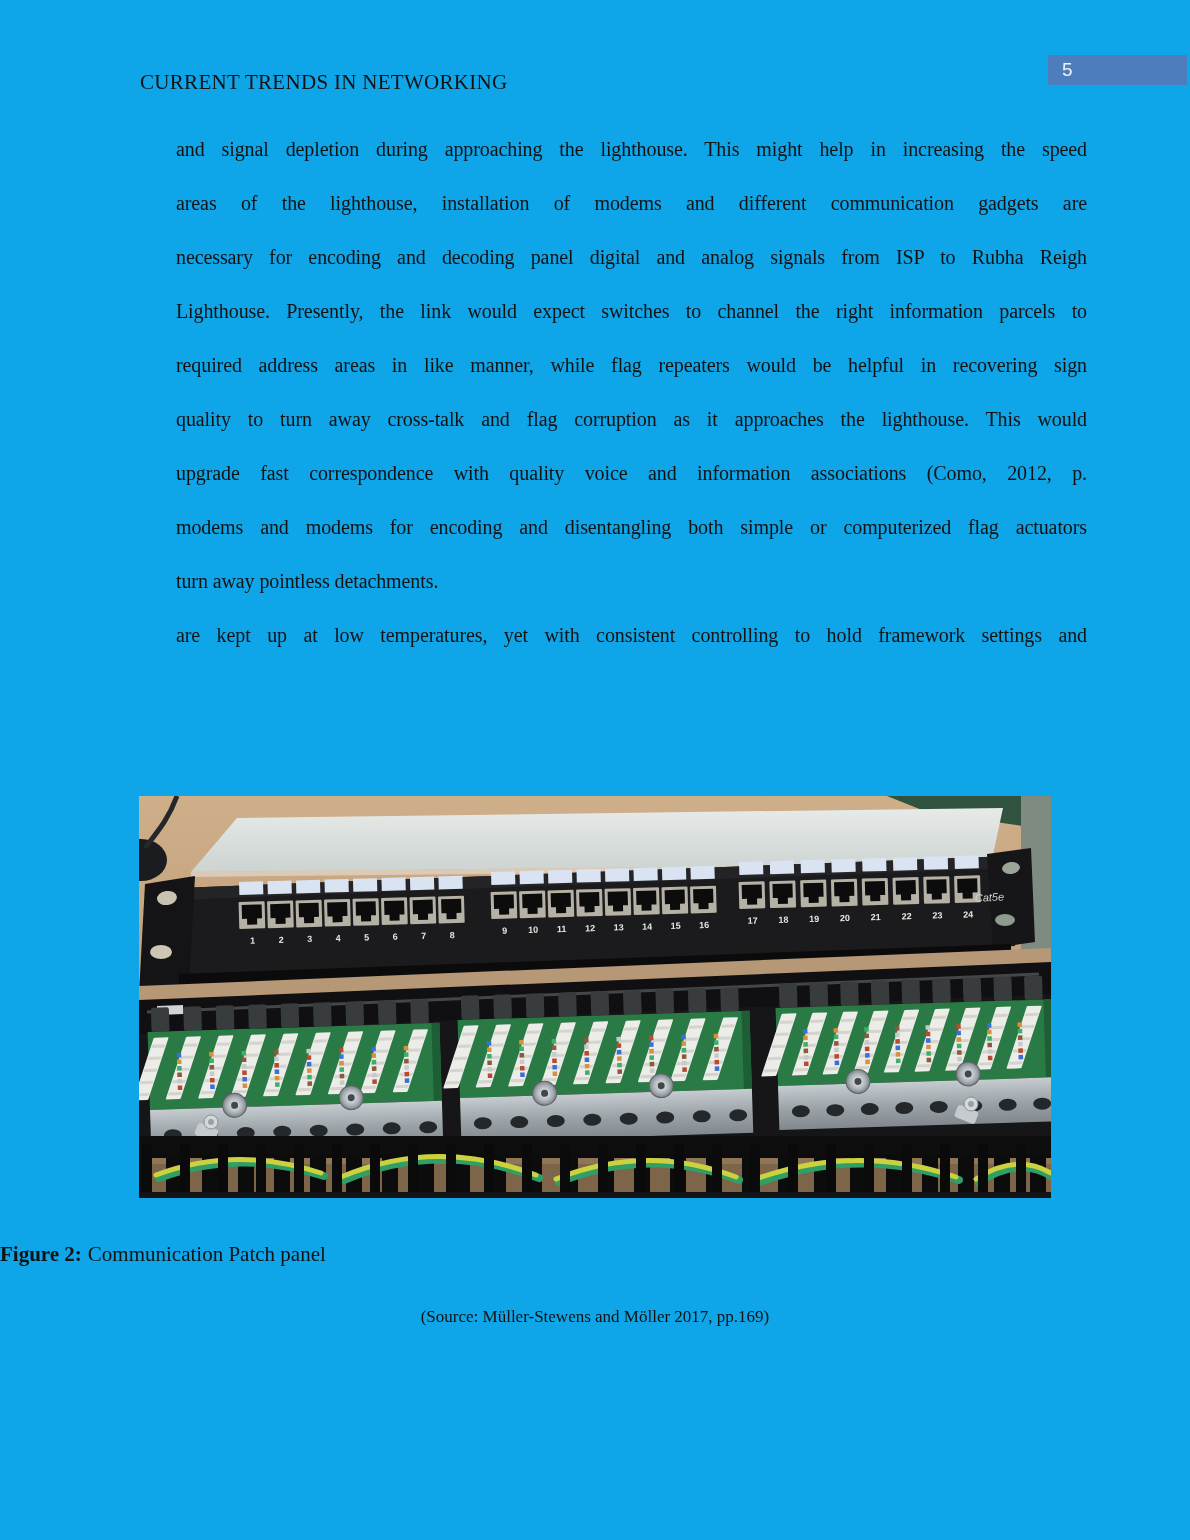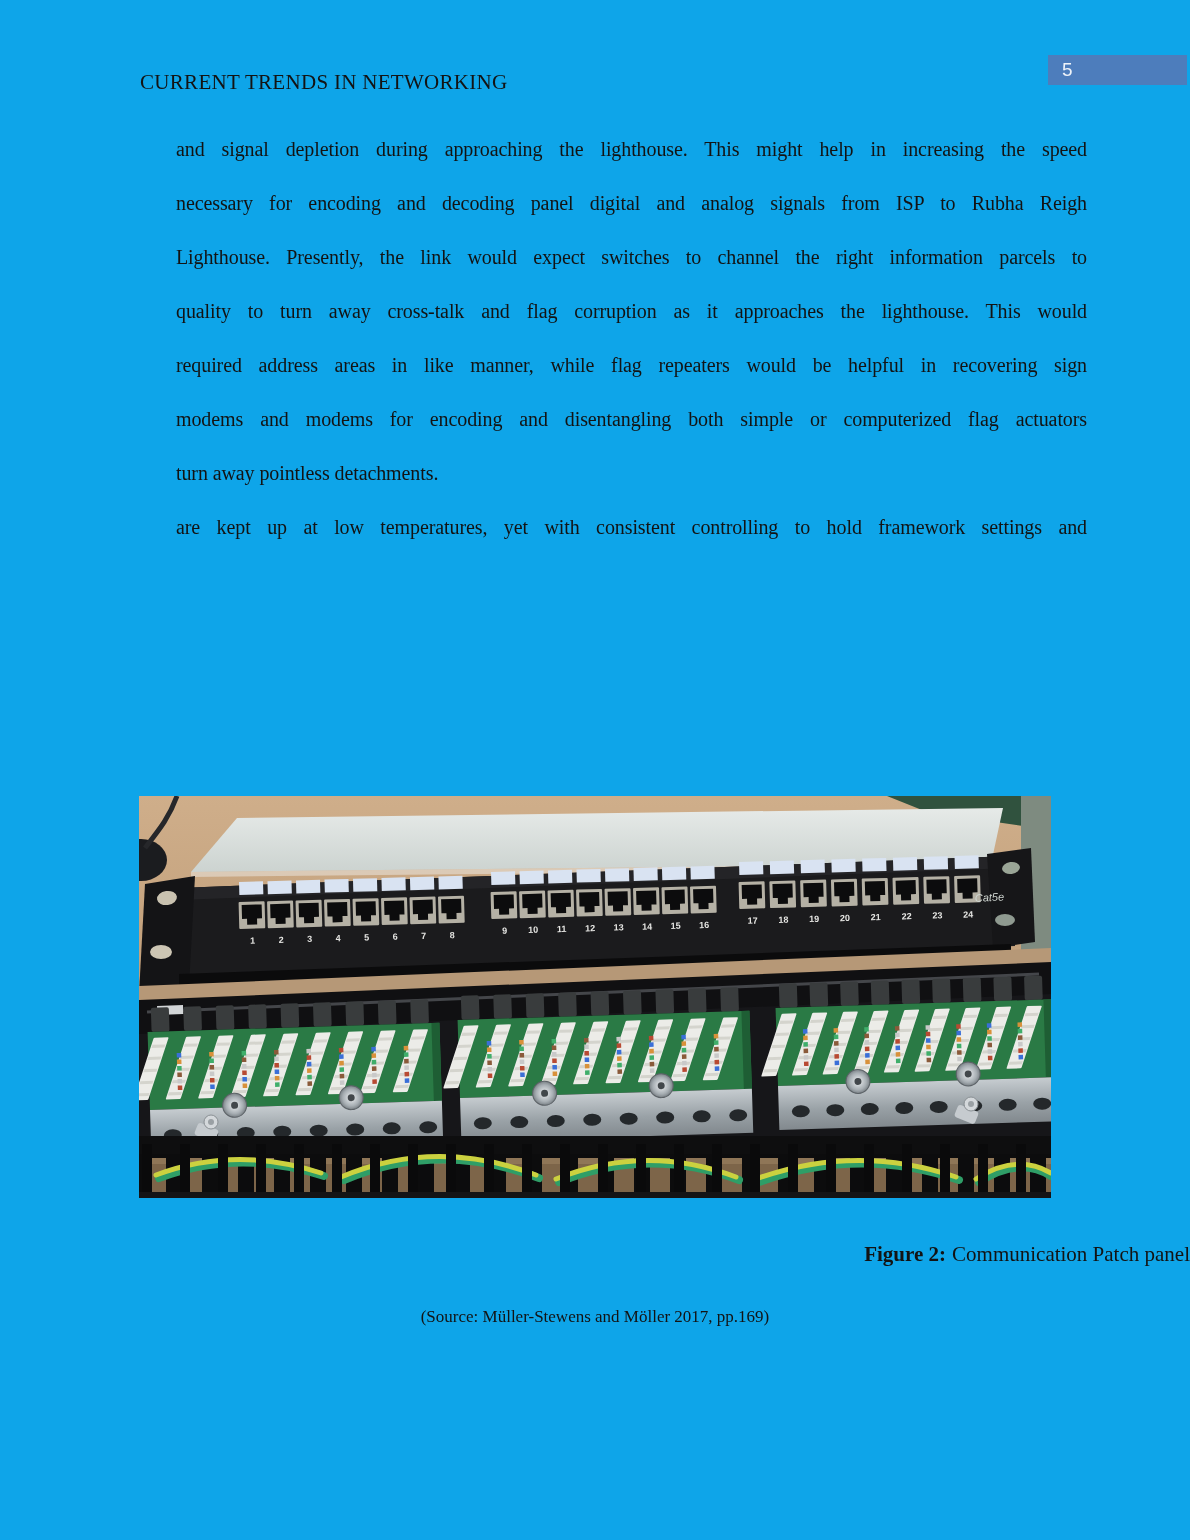--- a/index.html
+++ b/index.html
@@ -22,21 +22,21 @@
     position:absolute; left:140px; top:122px; width:911px;
     font-size:20px; line-height:54px; letter-spacing:-0.1px;margin-left:36px;
   }
   .bline { text-align:justify; text-align-last:justify; }
   .bline.last { text-align-last:left; }
   .photo {
     position:absolute; left:139px; top:796px; width:912px; height:402px;
   }
   .photo svg { display:block; }
   .caption {
-    position:absolute; left:0; top:1242px; width:100%; text-align:right; font-size:21px;
+    position:absolute; left:0; top:1242px; width:100%; text-align:left; font-size:21px;
   }
   .caption b { font-weight:bold; margin-right:6px; }
   .source {
     position:absolute; left:0; top:1307px; width:100%; text-align:center; font-size:17px;
   }
   .portnum {
     font-family:"Liberation Sans", sans-serif; font-size:9px; font-weight:bold; fill:#e6e6e3;
   }
   .catlabel {
     font-family:"Liberation Sans", sans-serif; font-size:11px; font-style:italic; fill:#ced4cf;
@@ -48,24 +48,26 @@
 <div class="page">
 
   <div class="running-head">CURRENT TRENDS IN NETWORKING</div>
 
   <div class="page-badge">
     <span>5</span>
   </div>
 
   <div class="body-text">
     <div class="bline">and signal depletion during approaching the lighthouse. This might help in increasing the speed</div>
+    <div class="bline">areas of the lighthouse, installation of modems and different communication gadgets are</div>
     <div class="bline">necessary for encoding and decoding panel digital and analog signals from ISP to Rubha Reigh</div>
     <div class="bline">Lighthouse. Presently, the link would expect switches to channel the right information parcels to</div>
+    <div class="bline">required address areas in like manner, while flag repeaters would be helpful in recovering sign</div>
     <div class="bline">quality to turn away cross-talk and flag corruption as it approaches the lighthouse. This would</div>
-    <div class="bline">required address areas in like manner, while flag repeaters would be helpful in recovering sign</div>
+    <div class="bline">upgrade fast correspondence with quality voice and information associations (Como, 2012, p.</div>
     <div class="bline">modems and modems for encoding and disentangling both simple or computerized flag actuators</div>
     <div class="bline last">turn away pointless detachments.</div>
     <div class="bline">are kept up at low temperatures, yet with consistent controlling to hold framework settings and</div>
   </div>
 
   <div class="photo">
     <svg id="photo-svg" width="912" height="402" viewBox="0 0 912 402" xmlns="http://www.w3.org/2000/svg">
       <defs>
         <linearGradient id="woodGrad" x1="0" y1="0" x2="0" y2="1">
           <stop offset="0" stop-color="#cfae8a"></stop>

